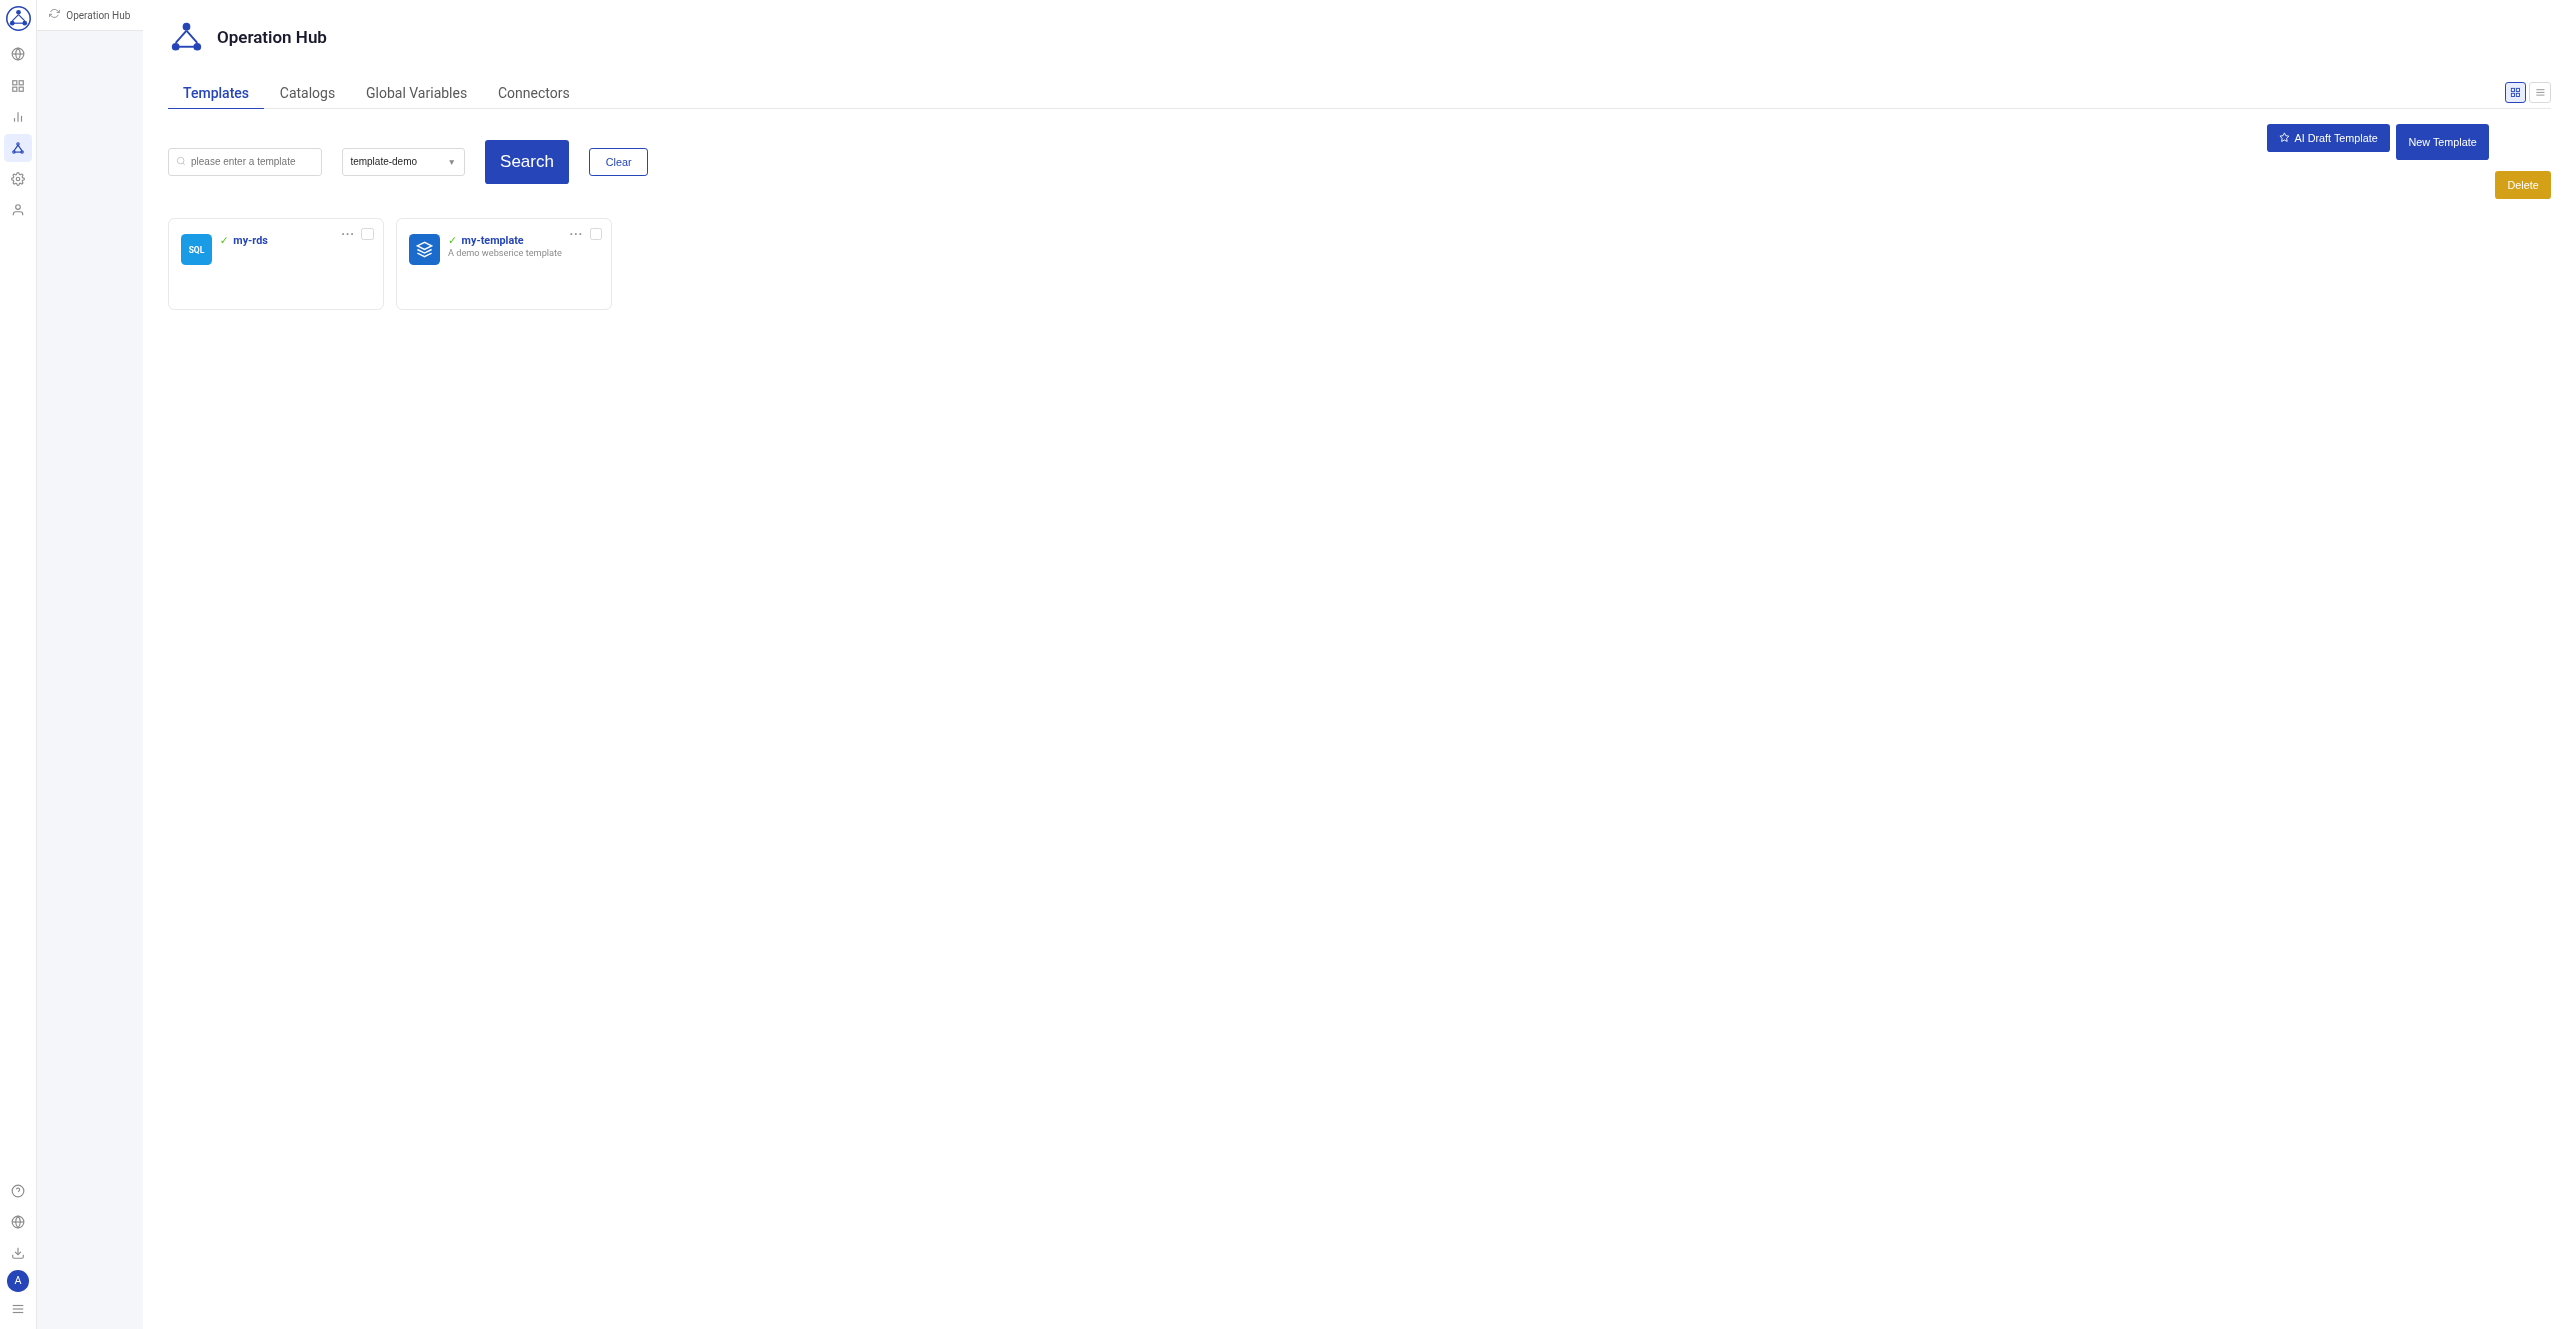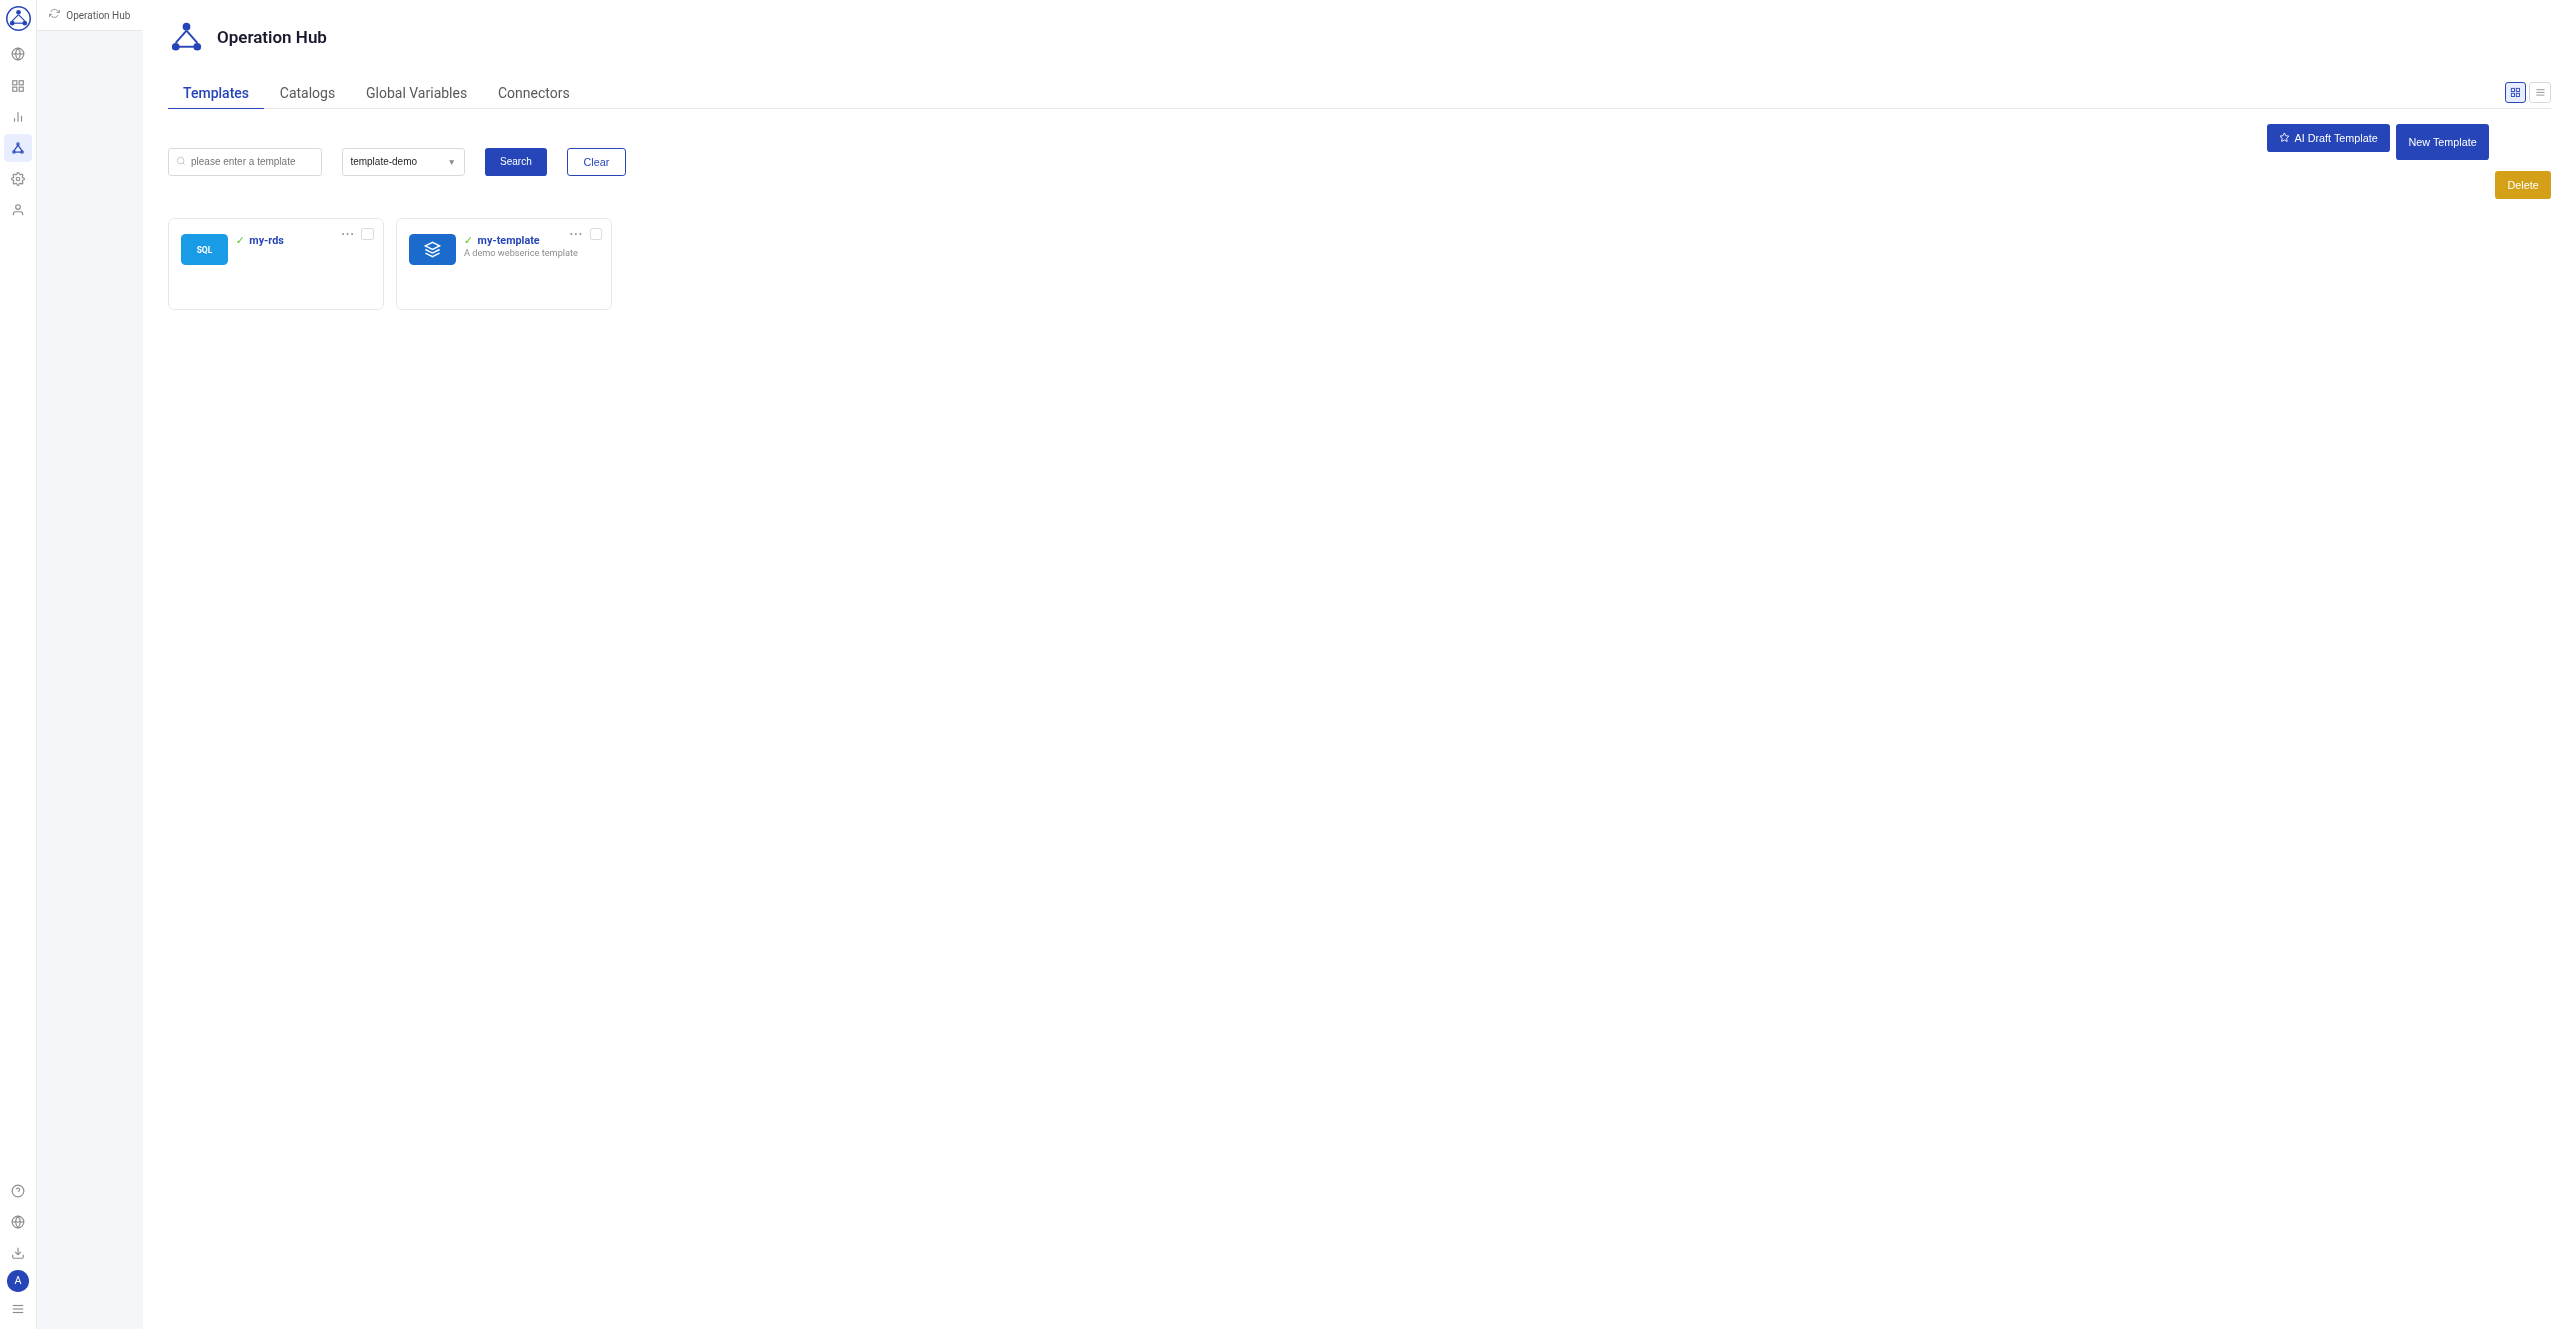--- a/index.html
+++ b/index.html
@@ -196,27 +196,27 @@
       font-size: 10px;
       color: #262626;
       background: transparent;
       cursor: pointer;
       width: 100%;
       appearance: none;
     }
     .dropdown-arrow { color: #8c8c8c; font-size: 8.5px; }
 
     .btn-search {
-      height: 28px;
+      height: 44px;
       padding: 0 15.4px;
       background: #2545b8;
       color: #fff;
       border: none;
       border-radius: 3.1px;
-      font-size: 10px;
+      font-size: 17px;
       cursor: pointer;
       font-weight: 500;
     }
 
     .btn-clear {
       height: 28px;
       padding: 0 15.4px;
       background: #fff;
       color: #2545b8;
       border: 0.8px solid #2545b8;
@@ -287,21 +287,21 @@
       position: relative;
       min-height: 92px;
     }
 
     .card-header {
       display: flex;
       align-items: flex-start;
       gap: 7.7px;
     }
     .card-icon {
-      width: 47px;
+      width: 31px;
       height: 31px;
       border-radius: 4.6px;
       display: flex;
       align-items: center;
       justify-content: center;
       font-size: 14px;
       flex-shrink: 0;
     }
     .card-icon.sql { background: #1a9be6; color: white; font-size: 8.5px; font-weight: 700; }
     .card-icon.layers { background: #1a6bcc; color: white; }

